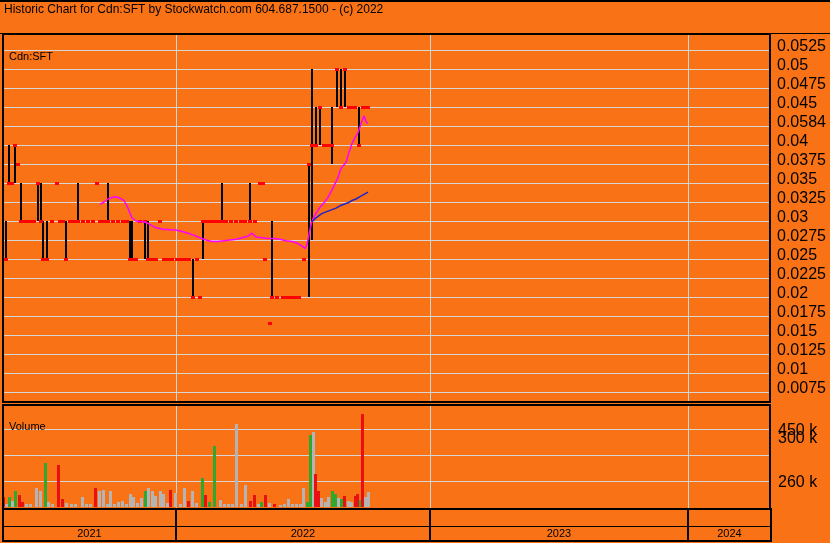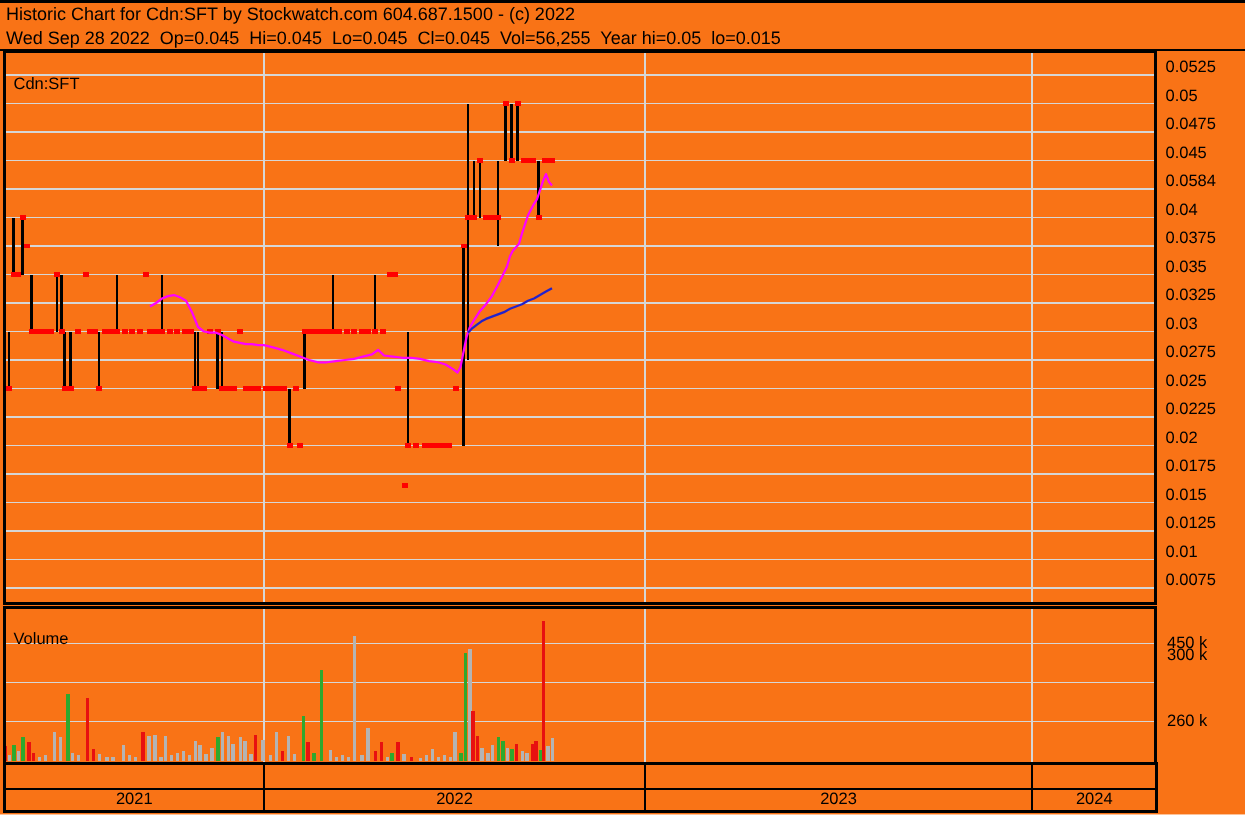--- a/index.html
+++ b/index.html
@@ -6,30 +6,29 @@
   .screen{
     position:relative;width:830px;height:543px;background:#f97316;overflow:hidden;
     font-family:"Liberation Sans", sans-serif;color:#000;
   }
   .hdr-line{position:absolute;left:4px;white-space:pre;font-size:12px;line-height:14px;}
   #hdr1{top:2px;}
   #hdr2{top:18px;}
   .pane-label{position:absolute;font-size:11px;margin-top:11px;}
   #symLabel{left:9px;top:39px;}
   #volLabel{left:9px;top:409px;}
-  .axis-label{position:absolute;font-size:11px;line-height:11px;white-space:pre;}
+  .axis-label{position:absolute;font-size:16px;line-height:11px;white-space:pre;}
   .year-label{position:absolute;font-size:11px;line-height:12px;text-align:center;width:80px;}
   svg{position:absolute;left:0;top:0;}
 </style>
 </head>
 <body>
 
 <div class="screen">
   <div class="hdr-line" id="hdr1">Historic Chart for Cdn:SFT by Stockwatch.com 604.687.1500 - (c) 2022</div>
-  <div class="hdr-line" id="hdr2">Wed Sep 28 2022  Op=0.045  Hi=0.045  Lo=0.045  Cl=0.045  Vol=56,255  Year hi=0.05  lo=0.015</div>
 
   <svg id="chartSvg" width="830" height="543">
       <line x1="0" y1="1" x2="830" y2="1" stroke="#000000" stroke-width="2" shape-rendering="crispEdges"></line>
       <line x1="0" y1="33.5" x2="830" y2="33.5" stroke="#000000" stroke-width="1.5" shape-rendering="crispEdges"></line>
       <line x1="4" y1="50" x2="769" y2="50" stroke="#d6d6d6" stroke-width="1" shape-rendering="crispEdges"></line>
       <line x1="4" y1="68.99999999999997" x2="769" y2="68.99999999999997" stroke="#d6d6d6" stroke-width="1" shape-rendering="crispEdges"></line>
       <line x1="4" y1="87.99999999999997" x2="769" y2="87.99999999999997" stroke="#d6d6d6" stroke-width="1" shape-rendering="crispEdges"></line>
       <line x1="4" y1="107" x2="769" y2="107" stroke="#d6d6d6" stroke-width="1" shape-rendering="crispEdges"></line>
       <line x1="4" y1="125.99999999999996" x2="769" y2="125.99999999999996" stroke="#d6d6d6" stroke-width="1" shape-rendering="crispEdges"></line>
       <line x1="4" y1="145" x2="769" y2="145" stroke="#d6d6d6" stroke-width="1" shape-rendering="crispEdges"></line>

